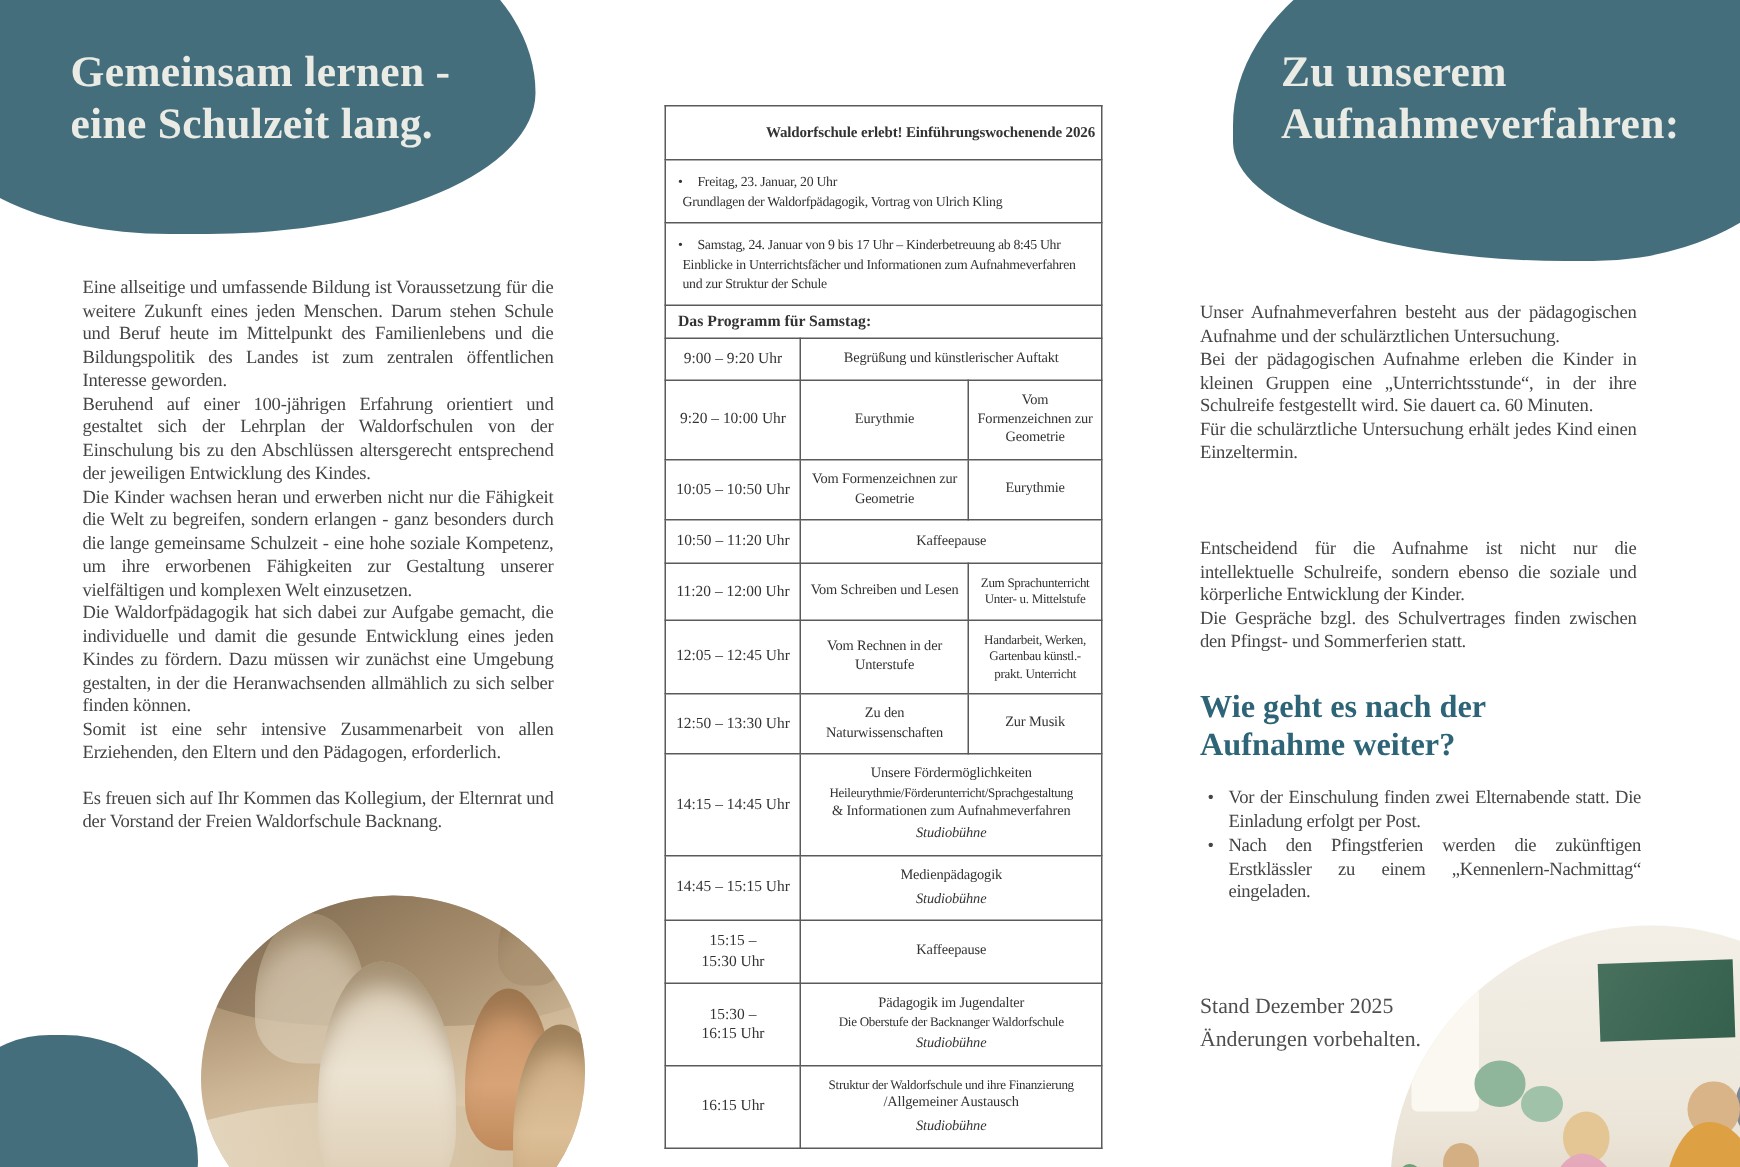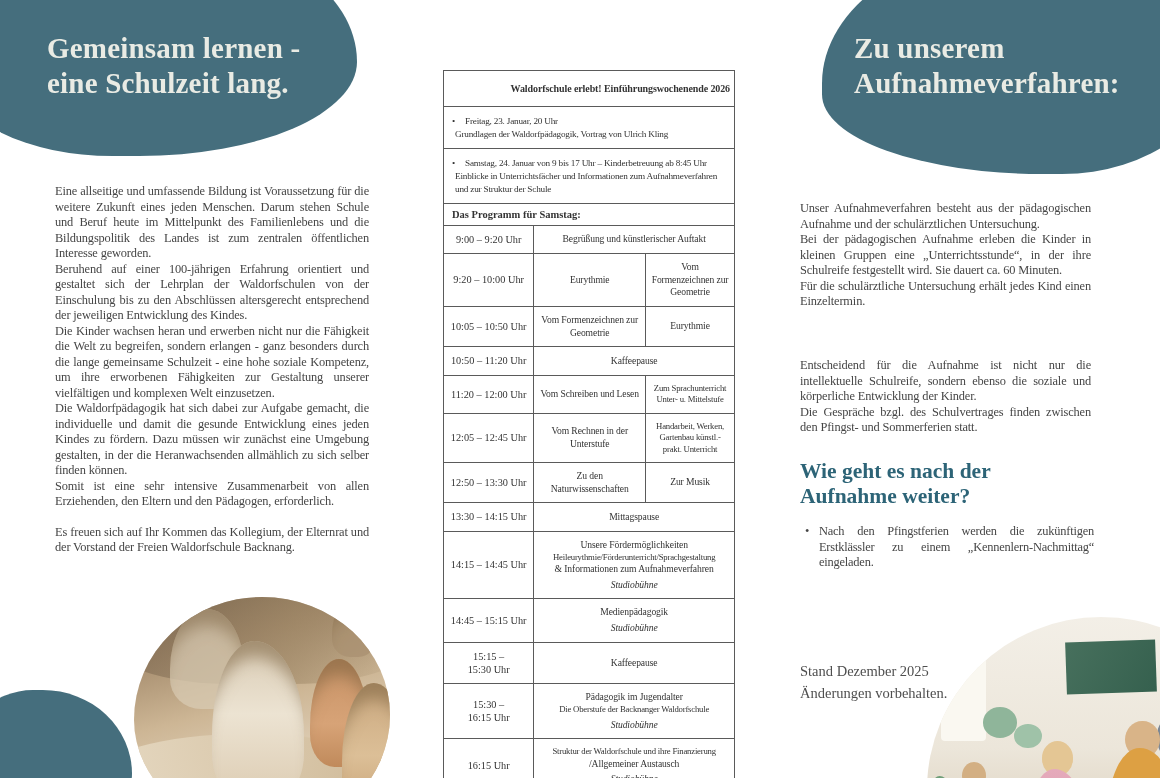--- a/index.html
+++ b/index.html
@@ -196,26 +196,20 @@
           <tr>
             <td class="t-time">12:50 – 13:30 Uhr</td>
             <td class="t-cell">
               <div class="line">Zu den Naturwissenschaften</div>
             </td>
             <td class="t-cell">
               <div class="line">Zur Musik</div>
             </td>
           </tr>
           <tr>
-            <td class="t-time">13:30 – 14:15 Uhr</td>
-            <td class="t-cell" colspan="2">
-              <div class="line">Mittagspause</div>
-            </td>
-          </tr>
-          <tr>
             <td class="t-time">14:15 – 14:45 Uhr</td>
             <td class="t-cell" colspan="2">
               <div class="line">Unsere Fördermöglichkeiten</div>
               <div class="line sm">Heileurythmie/Förderunterricht/Sprachgestaltung</div>
               <div class="line">&amp; Informationen zum Aufnahmeverfahren</div>
               <div class="note">Studiobühne</div>
             </td>
           </tr>
           <tr>
             <td class="t-time">14:45 – 15:15 Uhr</td>
@@ -260,20 +254,21 @@
       <p class="body-p">Bei der pädagogischen Aufnahme erleben die Kinder in kleinen Gruppen eine „Unterrichtsstunde“, in der ihre Schulreife festgestellt wird. Sie dauert ca. 60 Minuten.</p>
       <p class="body-p">Für die schulärztliche Untersuchung erhält jedes Kind einen Einzeltermin.</p>
     </div>
   <div class="textcol right-mid">
       <p class="body-p">Entscheidend für die Aufnahme ist nicht nur die intellektuelle Schulreife, sondern ebenso die soziale und körperliche Entwicklung der Kinder.</p>
       <p class="body-p">Die Gespräche bzgl. des Schulvertrages finden zwischen den Pfingst- und Sommerferien statt.</p>
     </div>
   <h2 class="subheading">Wie geht es nach der
 Aufnahme weiter?</h2>
   <ul class="bullets">
+      <li>Vor der Einschulung finden zwei Elternabende statt. Die Einladung erfolgt per Post.</li>
       <li>Nach den Pfingstferien werden die zukünftigen Erstklässler zu einem „Kennenlern-Nachmittag“ eingeladen.</li>
     </ul>
   <div class="footer-note">Stand Dezember 2025
 Änderungen vorbehalten.</div>
 
   <div class="photo photo-class">
     <div class="c-window"></div>
     <div class="c-board1"></div>
 
     <div class="c-plant1"></div>

